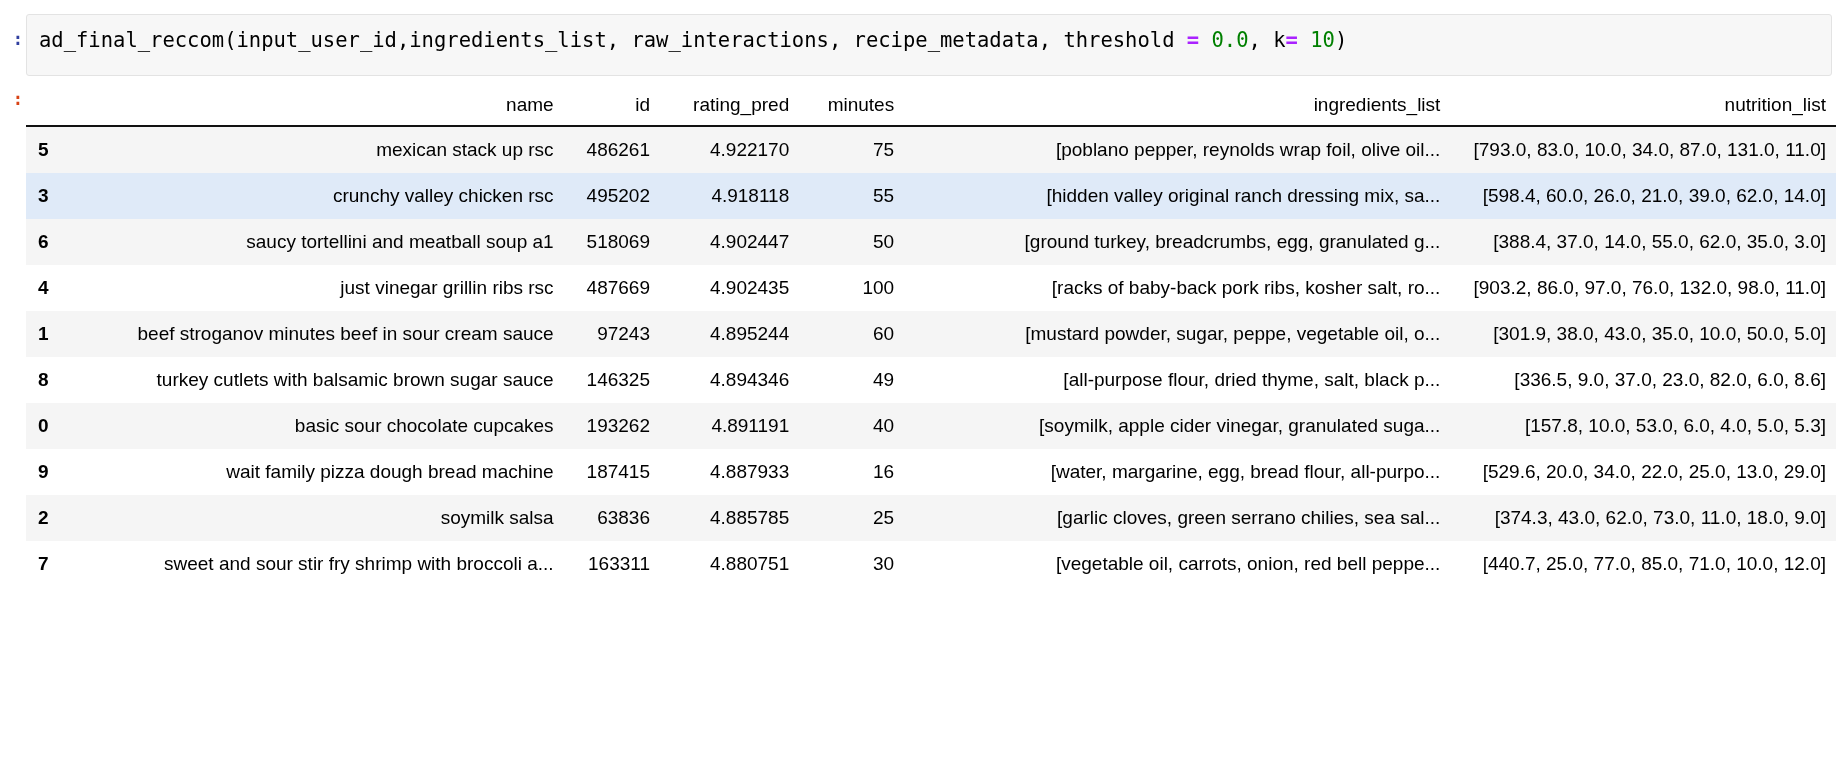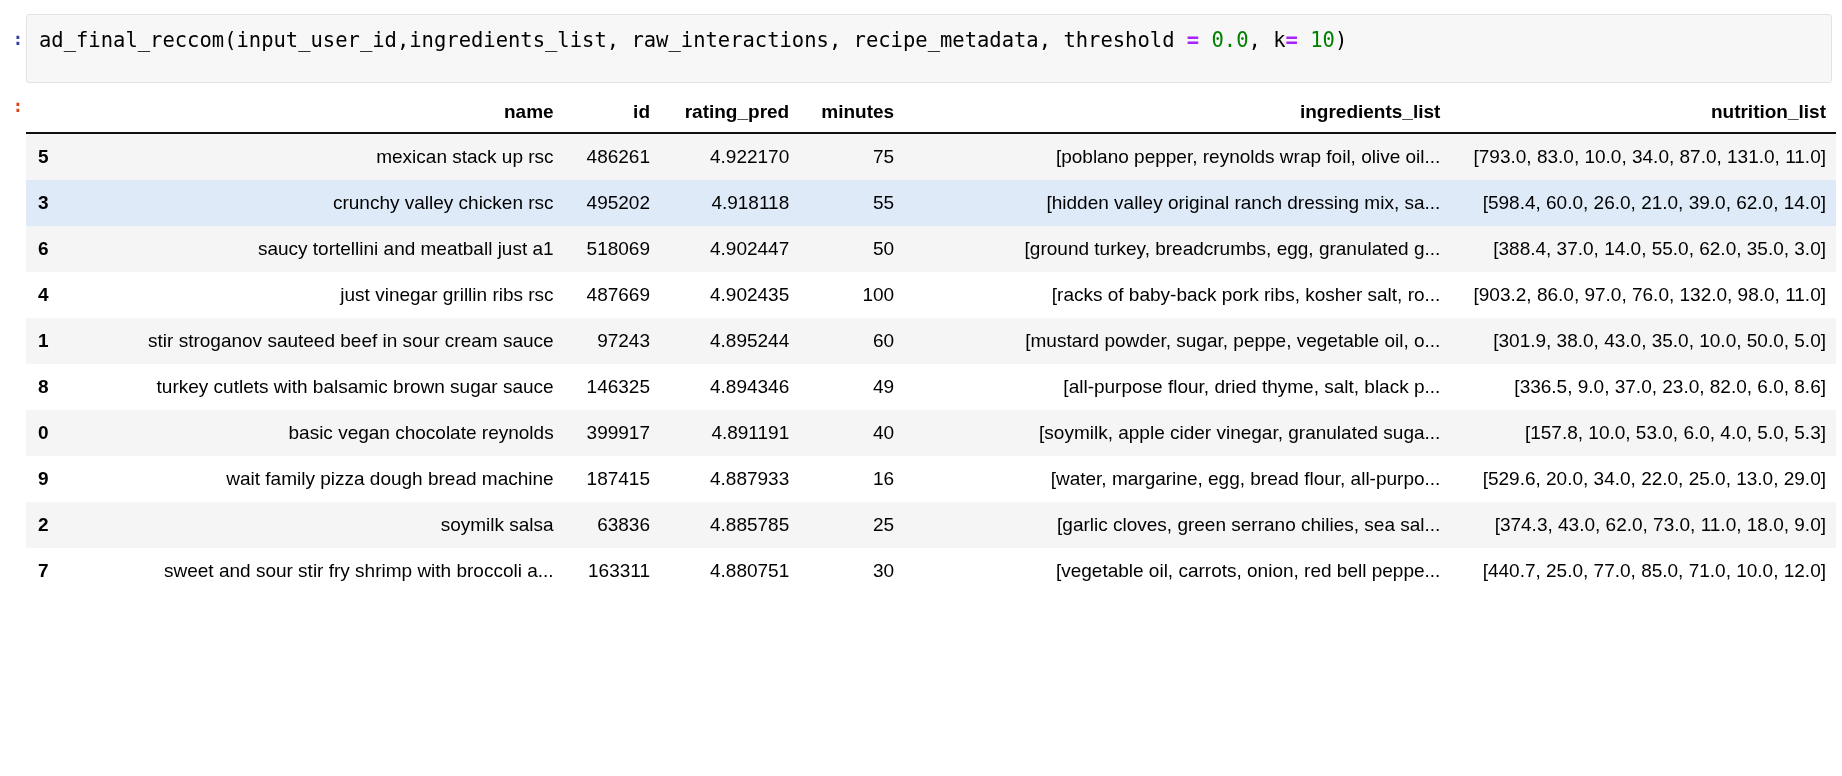--- a/index.html
+++ b/index.html
@@ -35,21 +35,21 @@
     user-select: none;
   }
   .prompt.in  { color: #303f9f; }
   .prompt.out { color: #d84315; padding-top: 0; }
 
   .code-box {
     flex: 1;
     background: #f7f7f7;
     border: 1px solid #e3e3e3;
     border-radius: 3px;
-    padding: 11px 12px 28px 12px;
+    padding: 11px 12px 21px 12px;
     margin-right: 10px;
     box-sizing: border-box;
   }
   .code-line {
     font-family: "DejaVu Sans Mono", monospace;
     font-size: 20.5px;
     line-height: 28px;
     white-space: pre;
     color: #000000;
   }
@@ -68,21 +68,21 @@
   }
 
   
   table.dataframe {
     border-collapse: collapse;
     width: 100%;
     font-size: 19px;
     table-layout: fixed;
   }
   table.dataframe thead th {
-    font-weight: 700;
+    font-weight: 400;
     text-align: right;
     vertical-align: bottom;
     padding: 6px 10px 9px 10px;
     border-bottom: 2px solid #111111;
     white-space: nowrap;
   }
   table.dataframe thead th.corner {
     border-bottom: 2px solid #111111;
   }
   table.dataframe tbody th.rowidx {
@@ -159,58 +159,58 @@
             <th class="rowidx">3</th>
             <td>crunchy valley chicken rsc</td>
             <td>495202</td>
             <td>4.918118</td>
             <td>55</td>
             <td>[hidden valley original ranch dressing mix, sa...</td>
             <td>[598.4, 60.0, 26.0, 21.0, 39.0, 62.0, 14.0]</td>
           </tr>
           <tr class="alt">
             <th class="rowidx">6</th>
-            <td>saucy tortellini and meatball just a1</td>
+            <td>saucy tortellini and meatball soup a1</td>
             <td>518069</td>
             <td>4.902447</td>
             <td>50</td>
             <td>[ground turkey, breadcrumbs, egg, granulated g...</td>
             <td>[388.4, 37.0, 14.0, 55.0, 62.0, 35.0, 3.0]</td>
           </tr>
           <tr class="plain">
             <th class="rowidx">4</th>
             <td>just vinegar grillin ribs rsc</td>
             <td>487669</td>
             <td>4.902435</td>
             <td>100</td>
             <td>[racks of baby-back pork ribs, kosher salt, ro...</td>
             <td>[903.2, 86.0, 97.0, 76.0, 132.0, 98.0, 11.0]</td>
           </tr>
           <tr class="alt">
             <th class="rowidx">1</th>
-            <td>stir stroganov sauteed beef in sour cream sauce</td>
+            <td>beef stroganov minutes beef in sour cream sauce</td>
             <td>97243</td>
             <td>4.895244</td>
             <td>60</td>
             <td>[mustard powder, sugar, peppe, vegetable oil, o...</td>
             <td>[301.9, 38.0, 43.0, 35.0, 10.0, 50.0, 5.0]</td>
           </tr>
           <tr class="plain">
             <th class="rowidx">8</th>
             <td>turkey cutlets with balsamic brown sugar sauce</td>
             <td>146325</td>
             <td>4.894346</td>
             <td>49</td>
             <td>[all-purpose flour, dried thyme, salt, black p...</td>
             <td>[336.5, 9.0, 37.0, 23.0, 82.0, 6.0, 8.6]</td>
           </tr>
           <tr class="alt">
             <th class="rowidx">0</th>
-            <td>basic vegan chocolate reynolds</td>
-            <td>399917</td>
+            <td>basic sour chocolate cupcakes</td>
+            <td>193262</td>
             <td>4.891191</td>
             <td>40</td>
             <td>[soymilk, apple cider vinegar, granulated suga...</td>
             <td>[157.8, 10.0, 53.0, 6.0, 4.0, 5.0, 5.3]</td>
           </tr>
           <tr class="plain">
             <th class="rowidx">9</th>
             <td>wait family pizza dough bread machine</td>
             <td>187415</td>
             <td>4.887933</td>

